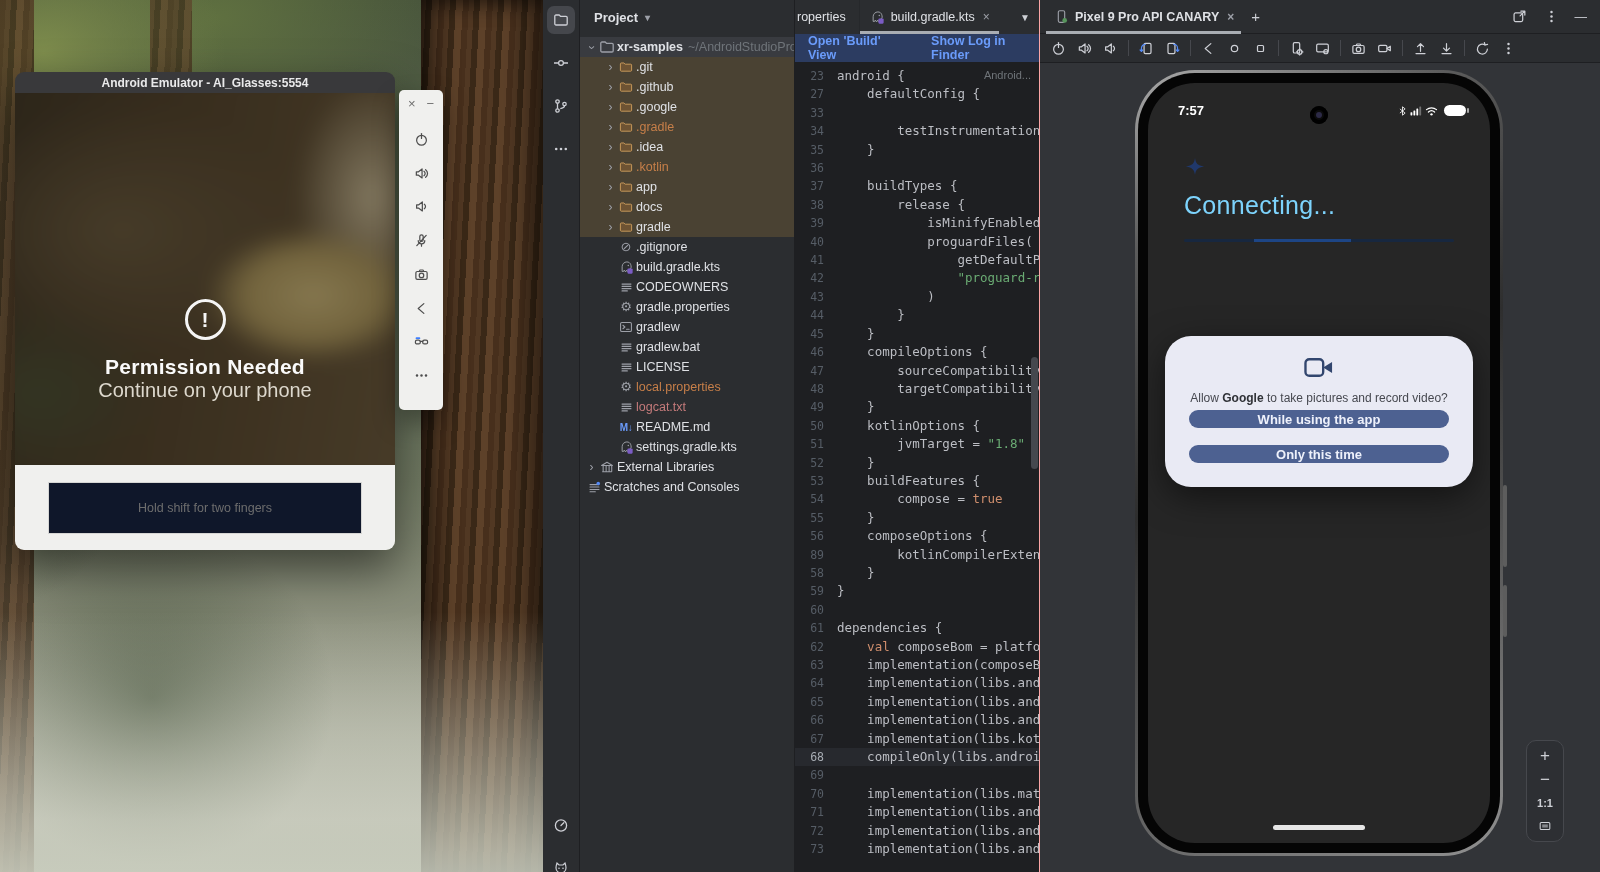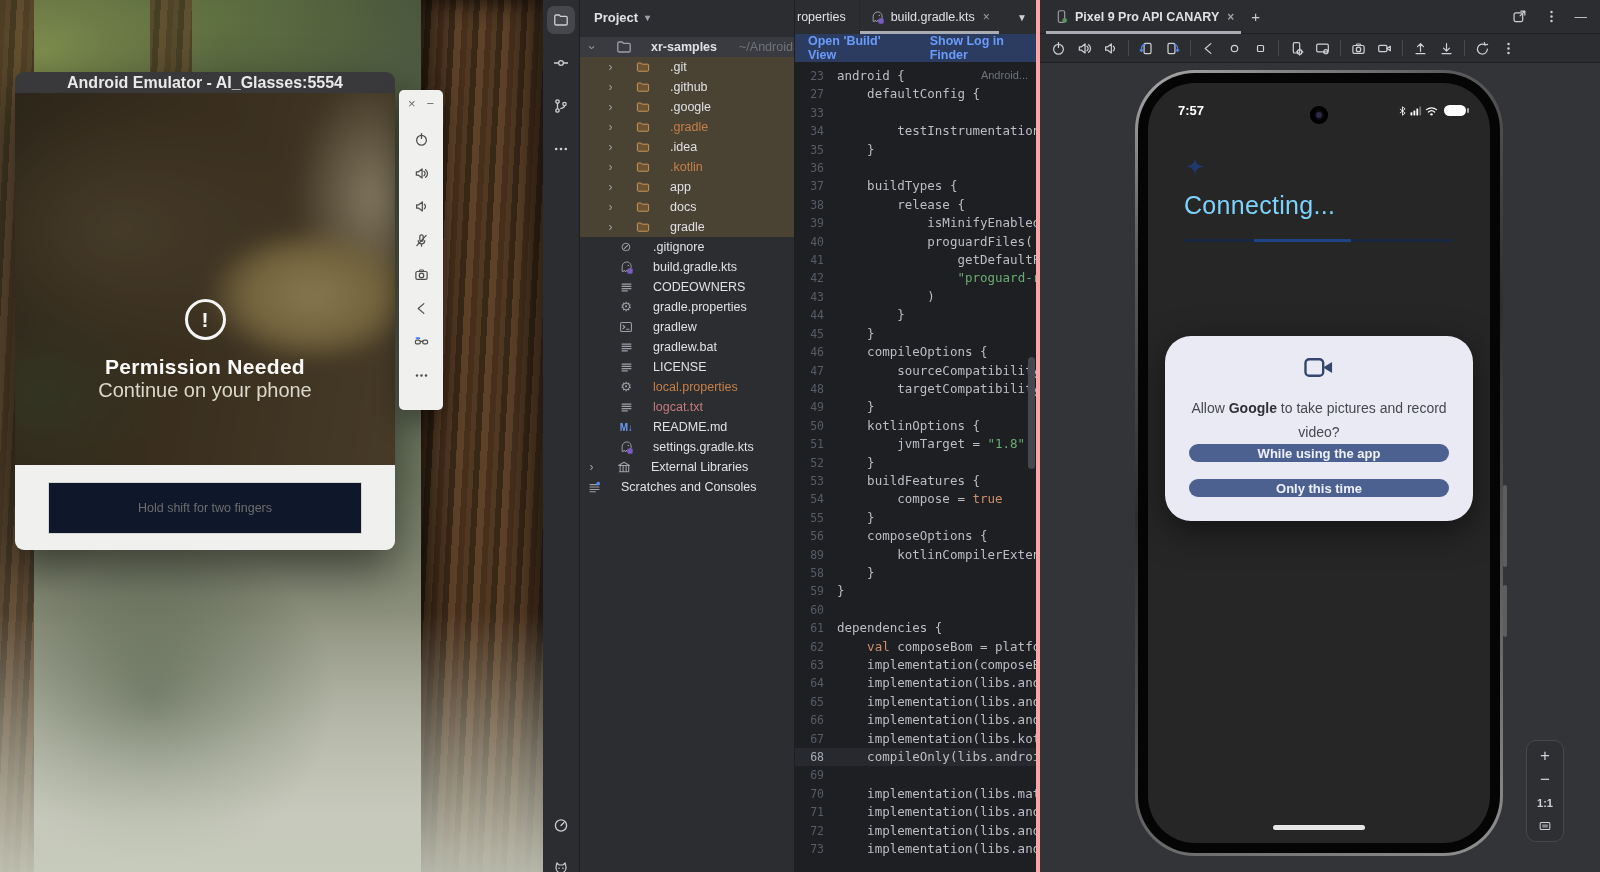--- a/index.html
+++ b/index.html
@@ -17,21 +17,21 @@
   .trunk{position:absolute;top:0;height:100%;
     background:repeating-linear-gradient(93deg,#513823 0 5px,#3a2817 5px 11px,#5d4129 11px 18px,#472f1c 18px 24px);}
   .trunk.main{left:421px;width:122px;box-shadow:inset 14px 0 22px rgba(0,0,0,.55),inset -16px 0 26px rgba(0,0,0,.45)}
   .trunk.left{left:-18px;width:52px;opacity:.8}
   .trunk.mid{left:150px;width:42px;height:45%;opacity:.7}
   .fog{position:absolute;left:0;bottom:0;width:543px;height:260px;background:linear-gradient(0deg,rgba(206,210,196,.85),rgba(206,210,196,0));}
 
   
   .emu-win{position:absolute;left:15px;top:72px;width:380px;height:478px;border-radius:9px;overflow:hidden;
     box-shadow:0 20px 45px rgba(0,0,0,.5);display:flex;flex-direction:column}
-  .emu-title{height:21px;background:#39393b;color:#e9e9ea;font-size:16px;font-weight:700;
+  .emu-title{height:21px;background:#39393b;color:#e9e9ea;font-size:12px;font-weight:700;
     display:flex;align-items:center;justify-content:center;flex:none}
   .emu-view{flex:1;position:relative;overflow:hidden;background:#3a3226}
   .emu-art{position:absolute;inset:-18px;filter:blur(9px);
     background:
       radial-gradient(150px 95px at 76% 54%, #d8c383 0%, #b7a164 45%, rgba(120,100,60,0) 72%),
       radial-gradient(110px 170px at 90% 30%, #cfc19d 0%, rgba(150,130,90,0) 70%),
       radial-gradient(170px 130px at 10% 78%, #4b5137 0%, rgba(60,60,40,0) 72%),
       radial-gradient(240px 170px at 30% 38%, #6b5c41 0%, rgba(80,65,45,0) 75%),
       linear-gradient(100deg,#3e3627 0%,#51432e 35%,#5e4e35 65%,#6e5d41 100%);}
   .emu-dim{position:absolute;inset:0;background:rgba(18,14,8,.42)}
@@ -59,35 +59,35 @@
     padding:6px 0 0;gap:15px}
   .strip-btn{width:28px;height:28px;border-radius:7px;display:flex;align-items:center;justify-content:center;color:#ced0d6}
   .strip-btn.active{background:#45474c}
   .strip-gap{margin-top:auto}
   .strip-btn.cut{margin-bottom:-10px}
 
   .proj{width:215px;flex:none;border-right:1px solid #1e1f22;display:flex;flex-direction:column;font-size:12.5px}
   .proj-head{height:35px;flex:none;display:flex;align-items:center;gap:7px;padding-left:14px;font-weight:700;font-size:13px}
   .proj-head .chev{color:#9da0a8;font-size:10px}
   .tree{flex:1;overflow:hidden;padding-top:2px}
-  .trow{height:20px;display:flex;align-items:center;gap:19px;white-space:nowrap;overflow:hidden}
+  .trow{height:20px;display:flex;align-items:center;gap:2px;white-space:nowrap;overflow:hidden}
   .trow.hl{background:#4a4233}
   .trow.rootrow{background:#393b40}
   .lvl0{padding-left:6px}.lvl1{padding-left:25px}.lvl1f{padding-left:38px}
   .tchev{color:#9da0a8;font-size:12px;width:11px;text-align:center;flex:none;line-height:11px}
   .tchev.open{transform:rotate(90deg)}
   .ticon{width:16px;height:16px;flex:none;display:flex;align-items:center;justify-content:center}
   .glyph{font-family:"DejaVu Sans",sans-serif;color:#9da0a8;font-size:12.5px;line-height:12px}
   .md-glyph{color:#6b9bfa;font-weight:700;font-size:10px;letter-spacing:-.5px}
   .tlabel{color:#dfe1e5}
   .tlabel.excluded{color:#c77f49}
   .tlabel.logfile{color:#c57b7b}
   .tpath{color:#6f7479;margin-left:3px}
 
-  .editor{width:245px;flex:none;border-right:4px solid #fca5a5;display:flex;flex-direction:column;background:#1e1f22}
+  .editor{width:245px;flex:none;border-right:1px solid #fca5a5;display:flex;flex-direction:column;background:#1e1f22}
   .tabs{height:34px;flex:none;background:#2b2d30;display:flex;align-items:stretch;font-size:12.5px}
   .tab-part{display:flex;align-items:center;padding:0 13px 0 2px;color:#dfe1e5;border-right:1px solid #26282b}
   .tab-act{display:flex;align-items:center;gap:6px;padding:0 9px;position:relative;font-weight:400}
   .tab-act::after{content:"";position:absolute;left:0;right:0;bottom:0;height:3px;background:#a9adb3}
   .tab-x{color:#9da0a8;font-size:12px;margin-left:2px}
   .tab-more{margin-left:auto;align-self:center;padding:0 9px;color:#ced0d6;font-size:10px}
   .notif{height:28px;flex:none;background:#2c3c61;display:flex;align-items:center;gap:26px;padding-left:13px;font-size:12.5px}
   .notif .link{color:#6a9bfa;font-weight:600;cursor:pointer}
   .codewrap{flex:1;position:relative;font-family:"DejaVu Sans Mono",monospace;font-size:12.5px;padding-top:5px;overflow:hidden}
   .cline{height:18.42px;line-height:18.42px;display:flex;white-space:pre}
@@ -122,21 +122,21 @@
   .batt::after{content:"";position:absolute;right:-3px;top:3px;width:2px;height:5px;background:#aaa;border-radius:1px}
   .punch{position:absolute;top:23px;left:50%;transform:translateX(-50%);width:18px;height:18px;border-radius:50%;
     background:#0b0b0b;box-shadow:inset 0 0 0 4px #000}
   .punch::after{content:"";position:absolute;left:6px;top:6px;width:6px;height:6px;border-radius:50%;background:#2c2a46}
   .sparkle{position:absolute;left:36px;top:74px}
   .connecting{position:absolute;left:36px;top:108px;font-size:25px;color:#7dd3fc;letter-spacing:.3px}
   .progress{position:absolute;left:36px;right:36px;top:156px;height:3px;border-radius:2px;
     background:linear-gradient(90deg,#17273f 0%,#17273f 26%,#1d4585 26%,#1d4585 62%,#17273f 62%)}
   .pdialog{position:absolute;left:50%;transform:translateX(-50%);top:253px;width:308px;background:#e9eaf4;
     border-radius:26px;padding:21px 24px 24px;text-align:center;box-shadow:0 10px 34px rgba(0,0,0,.5)}
-  .pdlg-txt{margin-top:18px;font-size:14px;line-height:24px;color:#46484f}
+  .pdlg-txt{margin-top:8px;font-size:12px;line-height:24px;color:#46484f}
   .pdlg-txt b{color:#2f3136}
   .pbtn{height:18px;border-radius:15px;background:#4d6191;color:#eef1fb;font-size:13px;font-weight:700;
     display:flex;align-items:center;justify-content:center;cursor:pointer}
   .pbtn:nth-of-type(1){margin-top:20px}
   .pbtn+.pbtn{margin-top:17px}
   .homebar{position:absolute;bottom:13px;left:50%;transform:translateX(-50%);width:92px;height:5px;border-radius:3px;background:#e6e6e6}
   .sidebtn{position:absolute;right:-4px;width:4px;background:#5d5d5d;border-radius:2px}
   .sidebtn.vol{top:415px;height:82px}
   .sidebtn.pwr{top:515px;height:52px}
 

